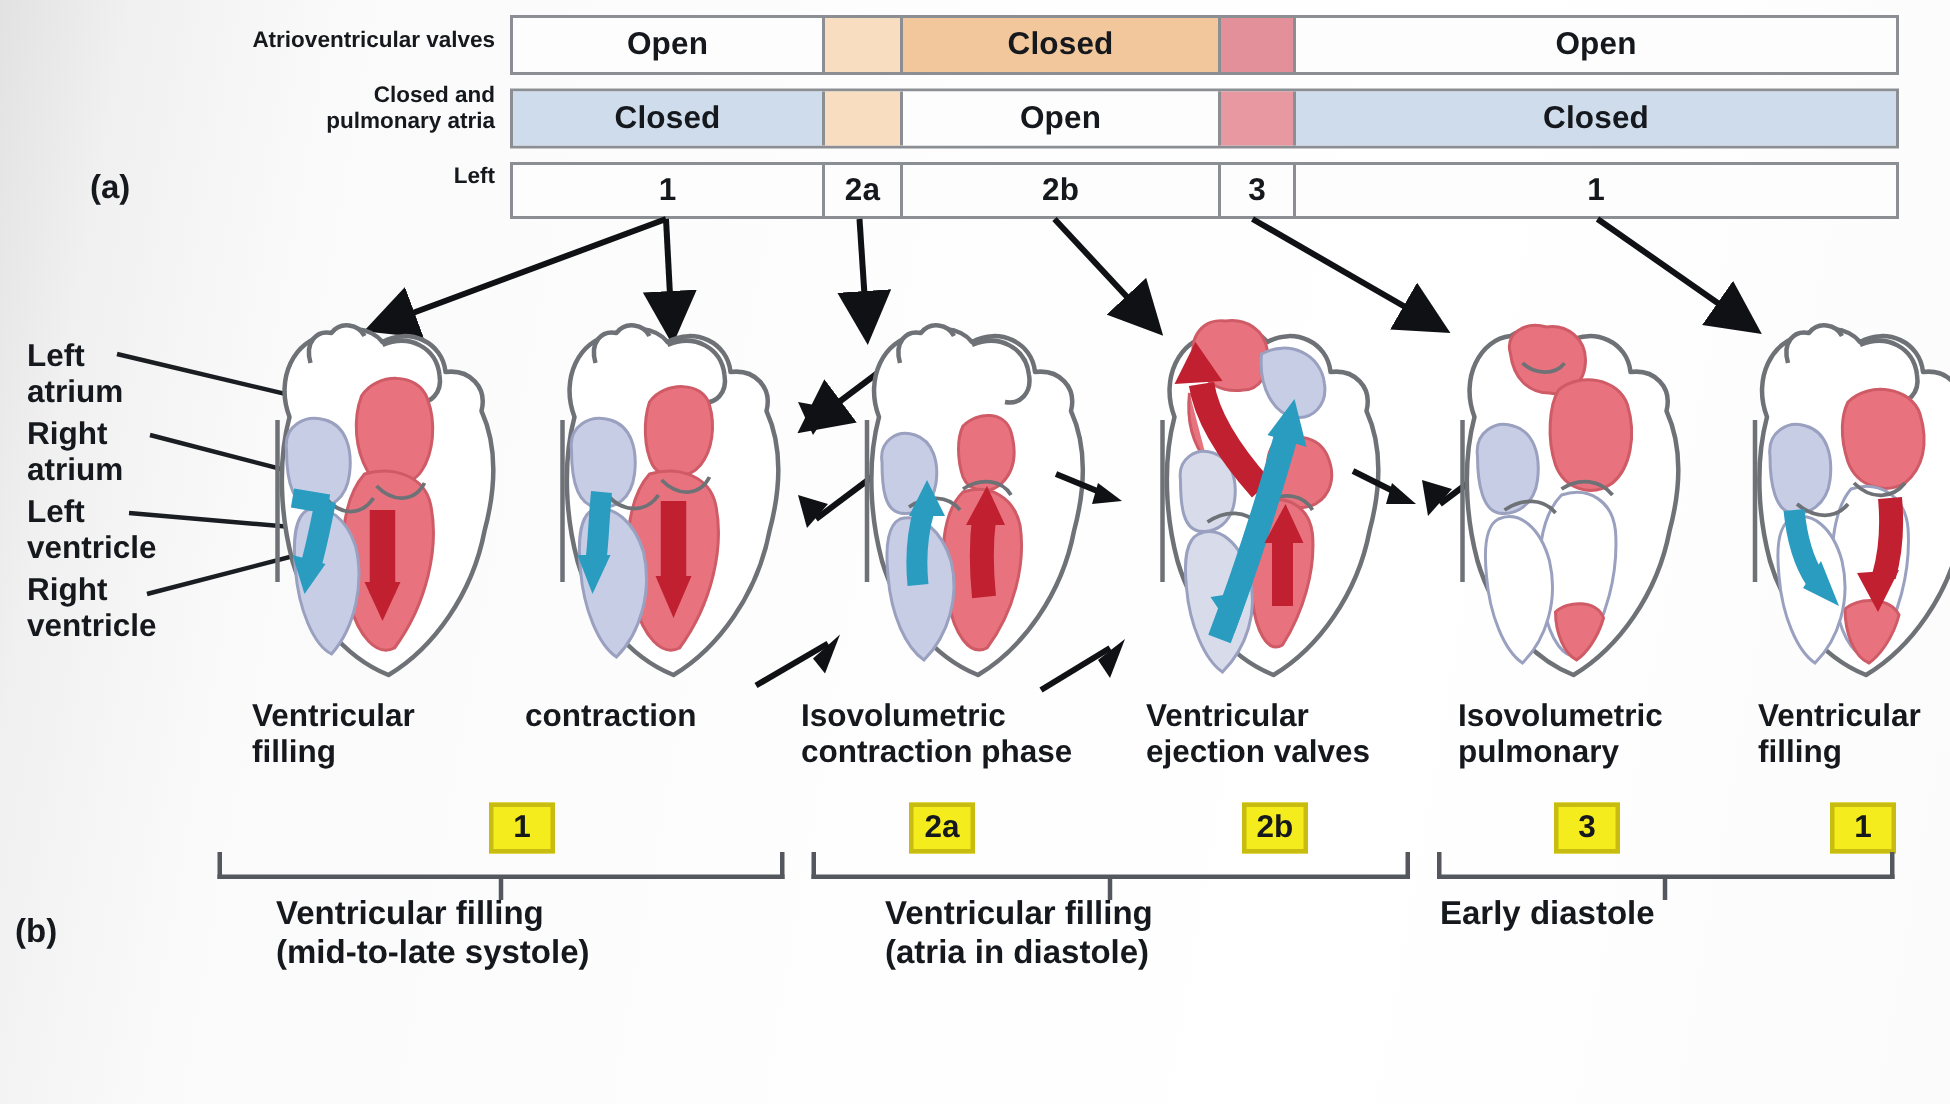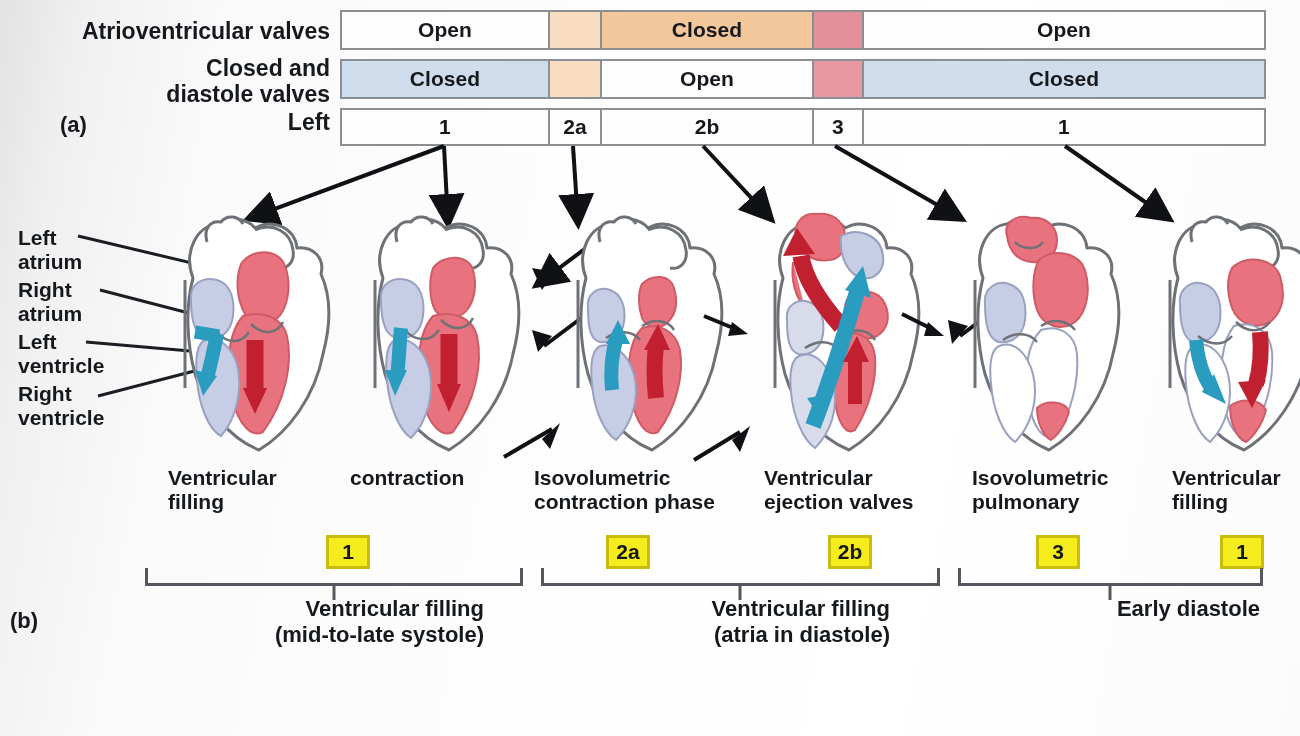--- a/index.html
+++ b/index.html
@@ -23,55 +23,55 @@
        font-size:21px;font-weight:bold;color:#15181c;letter-spacing:.1px;}
   .seg.bordL{border-left:2px solid #8b8f94;}
   .cellwhite{background:#fdfdfd;}
   .cellblue{background:#cfdcec;}
   .cellorange{background:#f2c79b;}
   .cellorangel{background:#f9ddc0;}
   .cellred{background:#e4909a;}
   .cellredl{background:#e898a1;}
 
   
-  .rowlabel{position:absolute;text-align:right;font-size:23px;font-weight:bold;color:#15181c;line-height:1.12;}
+  .rowlabel{position:absolute;text-align:right;font-size:15px;font-weight:bold;color:#15181c;line-height:1.12;}
   #lbl-av{left:10px;top:19px;width:320px;}
   #lbl-ap{left:10px;top:56px;width:320px;}
   #lbl-ph{left:10px;top:110px;width:320px;}
   #lbl-a{left:60px;top:112px;width:90px;text-align:left;font-size:22px;font-weight:bold;color:#15181c;}
   #lbl-b{left:10px;top:608px;width:110px;text-align:left;font-size:22px;font-weight:bold;color:#15181c;}
 
   
   .anat{position:absolute;left:18px;text-align:left;font-size:21px;font-weight:bold;color:#15181c;line-height:1.12;width:150px;}
 
   
   .cap{position:absolute;font-size:21px;font-weight:bold;color:#15181c;line-height:1.16;text-align:left;}
 
   
   .chip{position:absolute;background:#f5ec1d;border:3px solid #c8bc10;
         font-size:21px;font-weight:bold;color:#15181c;
         display:flex;align-items:center;justify-content:center;
         width:44px;height:34px;box-sizing:border-box;}
 
   
   .bracket{position:absolute;border:3px solid #54585e;border-top:none;height:18px;box-sizing:border-box;}
-  .grp{position:absolute;font-size:22px;font-weight:bold;color:#15181c;line-height:1.16;text-align:right;}
+  .grp{position:absolute;font-size:22px;font-weight:bold;color:#15181c;line-height:1.16;text-align:left;}
 
   svg{display:block;overflow:visible;}
 </style>
 </head>
 <body>
 
 <div id="stage">
 
   <div class="abs rowlabel" id="lbl-av">Atrioventricular valves</div>
 
   <div class="abs rowlabel" id="lbl-ap">
     <div>Closed and</div>
-    <div>diastole valves</div>
+    <div>pulmonary atria</div>
   </div>
 
   <div class="abs rowlabel" id="lbl-ph">Left</div>
   <div class="abs" id="lbl-a">(a)</div>
 
   <div class="abs" id="table-wrap">
 
     <div class="trow" id="row-av">
       <div class="seg cellwhite" style="left:0;width:206px;">Open</div>
       <div class="seg cellorangel bordL" style="left:206px;width:52px;"></div>

